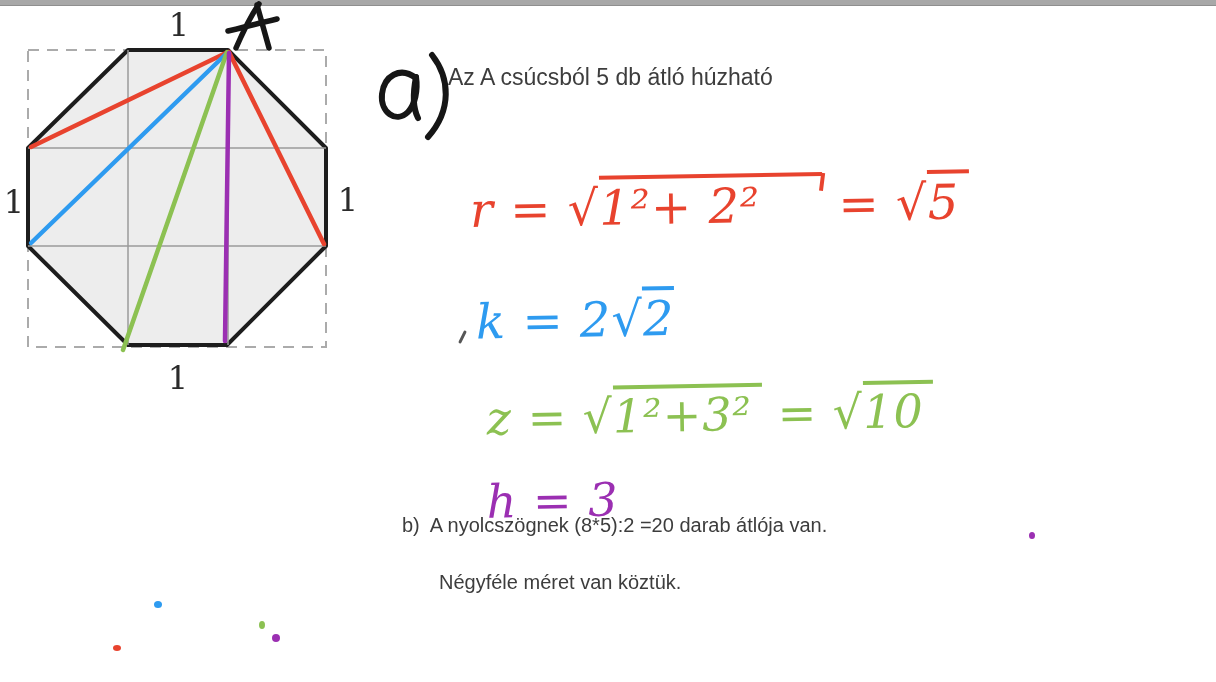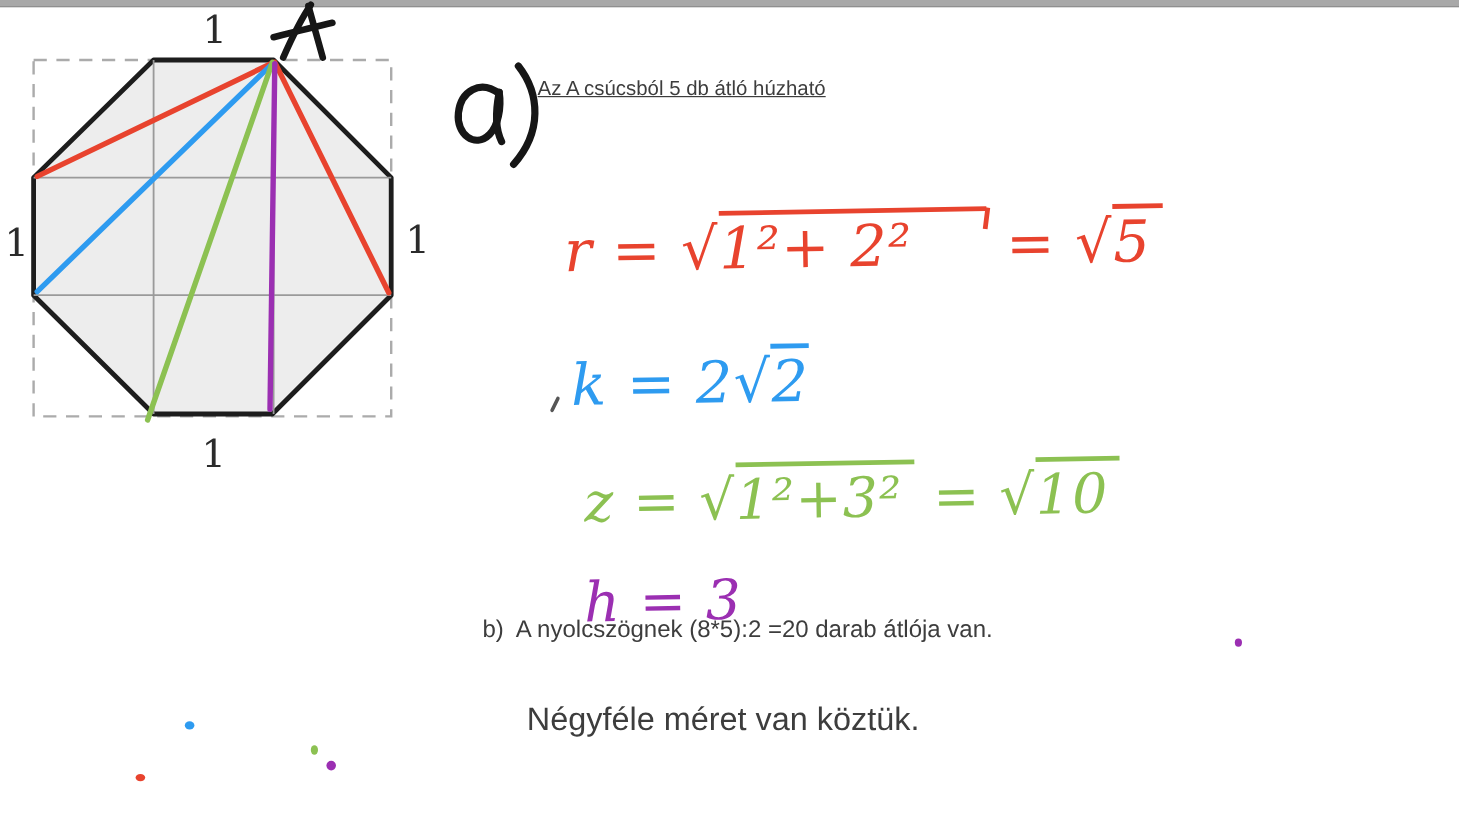--- a/index.html
+++ b/index.html
@@ -19,23 +19,23 @@
   .f1{left:437px;top:122px;}
   .f2{left:443px;top:236px;}
   .f3{left:455px;top:334px;font-size:46px;}
   .f4{left:455px;top:420px;font-size:46px;}
   .rad{border-top:4px solid currentColor;padding:0;}
   .rad-ext{padding-right:62px;position:relative;}
   .rad-ext::after{content:"";position:absolute;right:-2px;top:-3px;height:18px;
         border-right:4.5px solid currentColor;transform:rotate(8deg);}
   .rad-sm{padding-right:10px;}
   .typed{position:absolute;color:#3d3d3d;white-space:pre;}
-  .ta{left:448px;top:64px;font-size:17px;text-decoration:underline;}
+  .ta{left:448px;top:64px;font-size:23px;}
   .tb{left:402px;top:514px;font-size:20px;}
-  .tc{left:439px;top:584px;font-size:27px;}
+  .tc{left:439px;top:571px;font-size:20px;}
   .dot{position:absolute;border-radius:50%;}
   .dot-b{left:154px;top:601px;width:8px;height:7px;}
   .dot-g{left:259px;top:621px;width:6px;height:8px;}
   .dot-p2{left:272px;top:634px;width:8px;height:8px;}
   .dot-r{left:113px;top:645px;width:8px;height:6px;}
   .dot-p1{left:1029px;top:532px;width:6px;height:7px;}
   .tick{position:absolute;left:461px;top:330px;width:3px;height:14px;background:#565656;
         border-radius:2px;transform:rotate(26deg);}
 </style>
 </head>

